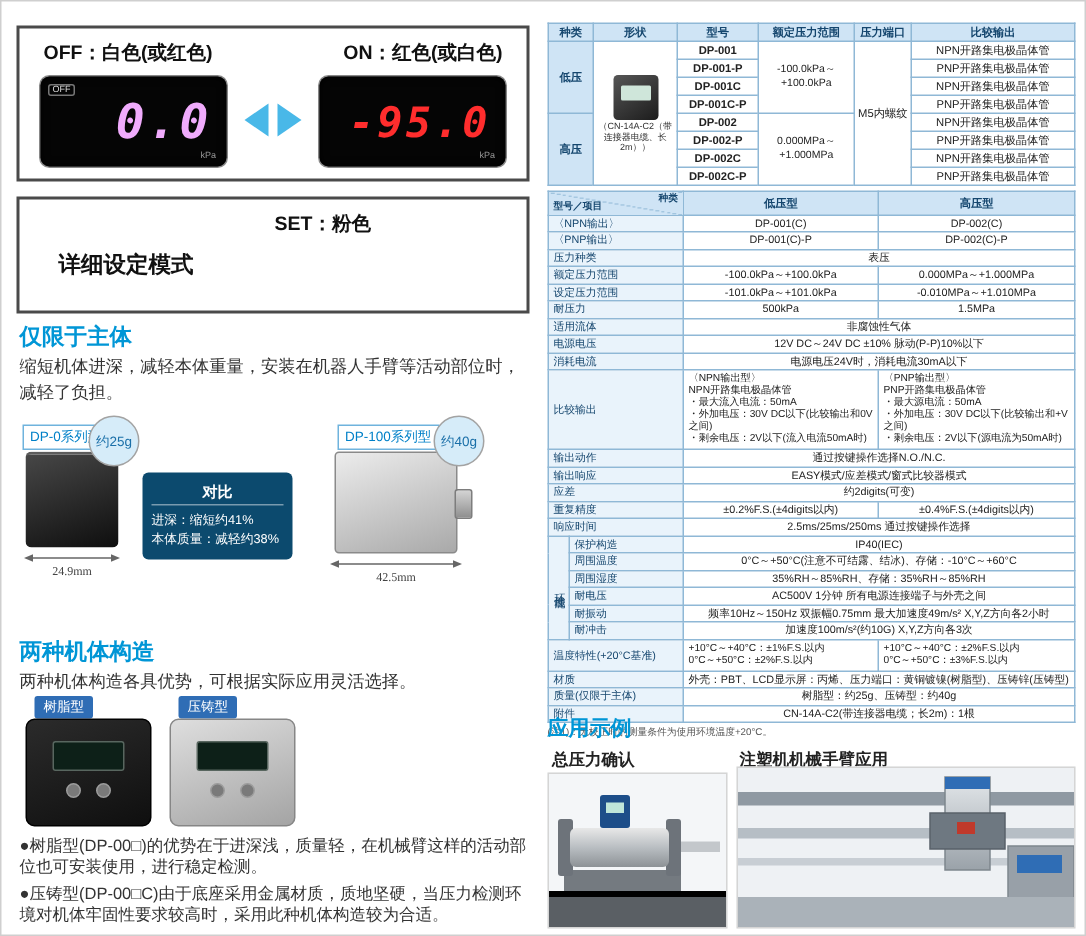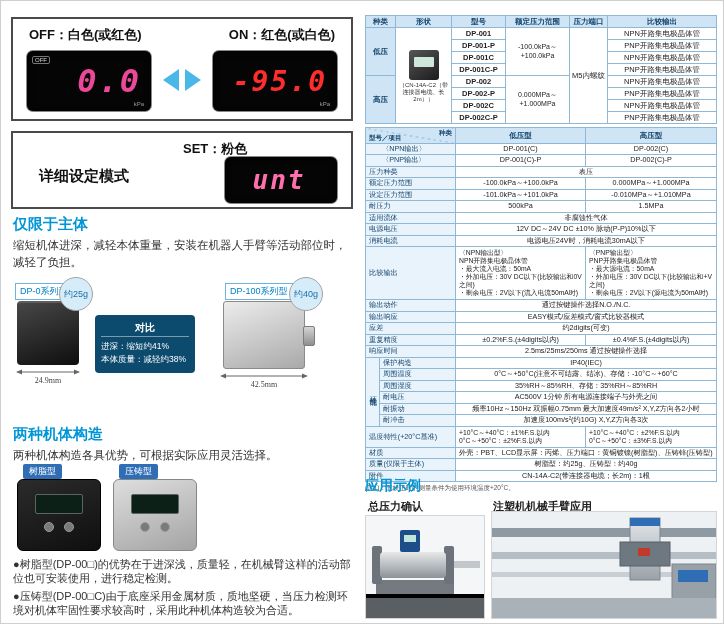--- a/index.html
+++ b/index.html
@@ -13,21 +13,21 @@
   #panel-set { left:10px; top:130px; width:342px; height:78px; }
   .state-label { position:absolute; font-size:13px; font-weight:bold; color:#111; white-space:nowrap; }
   #off-label { left:16px; top:7px; }
   #on-label { right:16px; top:7px; }
   #set-label { left:170px; top:7px; }
   #mode-label { position:absolute; left:26px; top:34px; font-size:15px; font-weight:bold; color:#111; }
 
   .lcd { position:absolute; background:#050505; border-radius:6px; box-shadow:inset 0 0 6px #000, 0 0 0 1px #888; display:flex; align-items:center; justify-content:flex-end; padding:0 10px 0 6px; }
   .lcd-val { font-family:"DejaVu Sans Mono",monospace; font-weight:bold; font-style:italic; letter-spacing:2px; }
   #lcd-off { left:14px; top:32px; width:124px; height:60px; }
-  #lcd-off .lcd-val { color:#ec4899; font-size:32px;text-align:center; }
+  #lcd-off .lcd-val { color:#f0abfc; font-size:32px;text-align:center; }
   #lcd-on { right:14px; top:32px; width:124px; height:60px; }
   #lcd-on .lcd-val { color:#ff2d2d; font-size:28px; }
   #lcd-set { right:14px; top:24px; width:112px; height:46px; justify-content:center; }
   #lcd-set .lcd-val { color:#ff6fae; font-size:26px; }
   .lcd-tag { position:absolute; top:5px; left:5px; font-size:6px; color:#ddd; border:1px solid #777; border-radius:2px; padding:0 2px; font-style:normal; }
   .lcd-unit { position:absolute; bottom:4px; right:7px; font-size:6px; color:#999; }
   #swap-arrows { position:absolute; left:50%; top:48px; transform:translateX(-50%); }
 
   
   .sec-title { position:absolute; color:#0096d6; font-weight:bold; font-size:15px; }
@@ -86,21 +86,21 @@
 
   #spec-table td { font-size:7.2px; line-height:1.18; }
   #spec-table .lab { background:#e9f3fb; color:#15466e; padding-left:3px; }
   #spec-table .val { background:#fff; text-align:center; }
   #spec-table .vall { background:#fff; text-align:left; padding-left:3px; }
   #spec-table .grp { background:#e9f3fb; color:#15466e; writing-mode:vertical-rl; text-orientation:upright; text-align:center; letter-spacing:1px; font-size:7.2px; padding:0; }
   #spec-table .pre { white-space:pre-line; text-align:left; font-size:6.8px; vertical-align:top; padding:2px 3px; }
   .corner { position:relative; height:16px; background:linear-gradient(to top right,#cfe4f5 49.3%,#8fb8d6 49.3%,#8fb8d6 50.7%,#cfe4f5 50.7%); }
   .corner .ck { position:absolute; top:1px; right:3px; font-size:6.5px; }
   .corner .cm { position:absolute; bottom:1px; left:3px; font-size:6.5px; }
-  .subhdr { background:#e9f3fb; color:#15466e; font-weight:normal; text-align:left; padding-left:16px; }
+  .subhdr { background:#e9f3fb; color:#15466e; font-weight:normal; text-align:left; padding-left:3px; }
   #spec-note { font-size:6.5px; color:#555; margin-top:2px; }
 
   
   #apps-title { position:absolute; left:364px; top:476px; color:#0096d6; font-weight:bold; font-size:14px; }
   .app-cap { position:absolute; top:498px; font-size:11px; font-weight:bold; color:#222; }
   #app-cap1 { left:367px; }
   #app-cap2 { left:492px; }
   .app-img { position:absolute; border:1px solid #d5d5d5; background:#f4f6f8; }
   #app-img1 { left:364px; top:514px; width:120px; height:104px; }
   #app-img2 { left:490px; top:510px; width:226px; height:108px; }
@@ -126,23 +126,20 @@
     </div>
     <div class="lcd" id="lcd-on">
       <span class="lcd-val">-95.0</span>
       <span class="lcd-unit">kPa</span>
     </div>
   </div>
 
   <div class="panel" id="panel-set">
     <div class="state-label" id="set-label">SET：粉色</div>
     <div id="mode-label">详细设定模式</div>
-    <div class="lcd" id="lcd-set">
-      <span class="lcd-val">unt</span>
-    </div>
   </div>
 
   <div class="sec-title" id="h-compact">仅限于主体</div>
   <div class="sec-body" id="p-compact">缩短机体进深，减轻本体重量，安装在机器人手臂等活动部位时，减轻了负担。</div>
 
   <div class="tag" id="tag-dp0">DP-0系列型</div>
   <div class="bubble" id="bubble-25">约25g</div>
   <div id="sensor-dp0"></div>
   <div id="vsbox">
     <div class="vs-title">对比</div>

